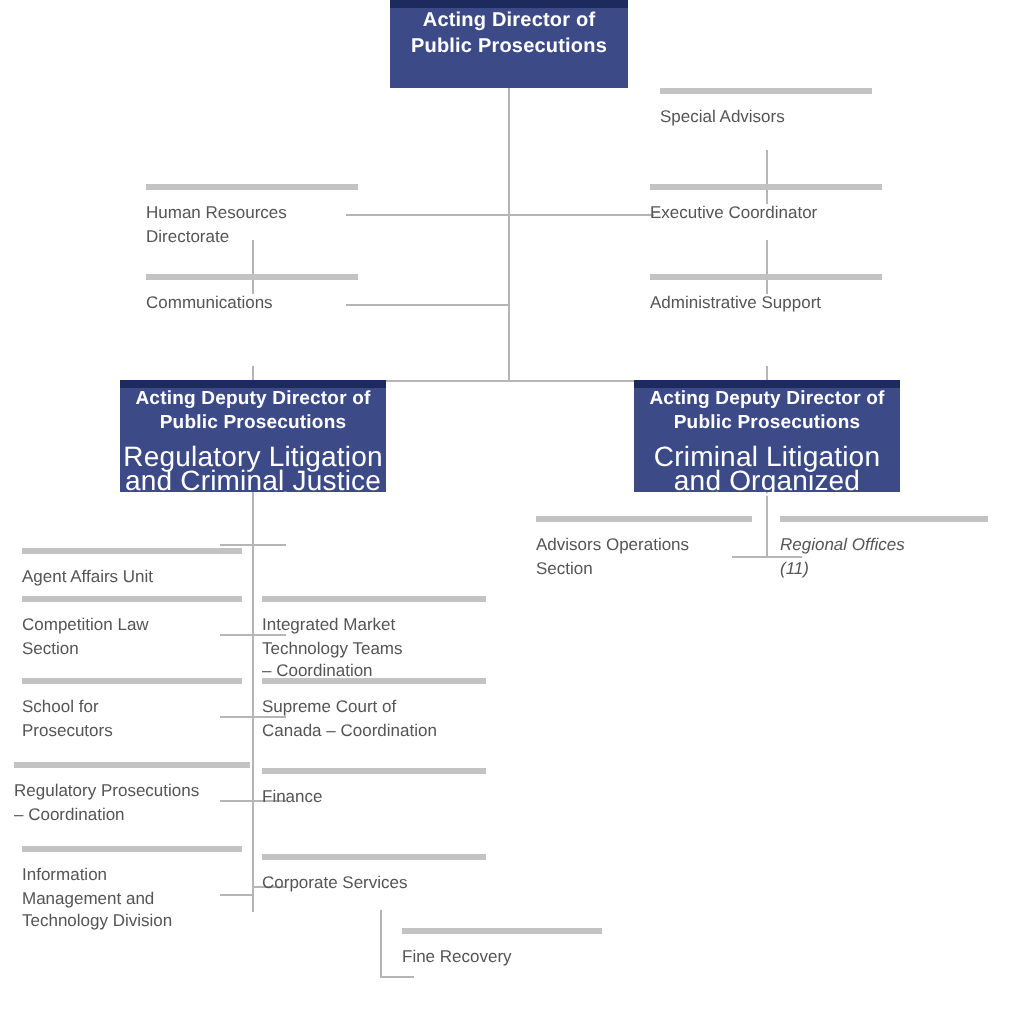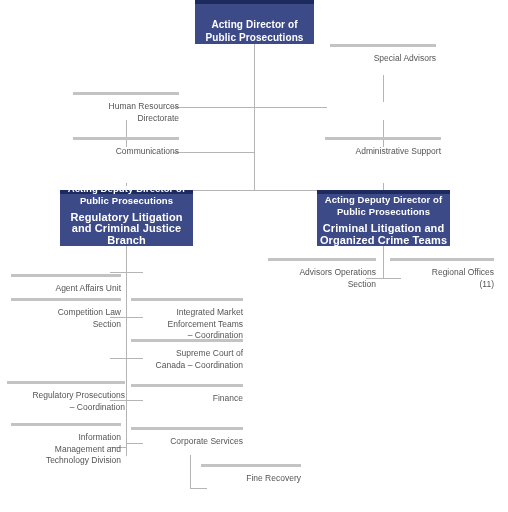--- a/index.html
+++ b/index.html
@@ -25,53 +25,53 @@
   .box {
     position: absolute;
     background: #3c4a87;
     border-top: 4px solid #1d2a5e;
     box-sizing: border-box;
     color: #ffffff;
     text-align: center;
     display: flex;
     flex-direction: column;
     align-items: center;
-    justify-content: flex-end;
+    justify-content: flex-start;
     z-index: 5;
   }
   .box .ttl {
     font-weight: bold;
     font-size: 9.5px;
     line-height: 12px;
     letter-spacing: .1px;
   }
   .box .sub {
-    font-weight: bold;
-    font-size: 11px;
+    font-weight: normal;
+    font-size: 14px;
     line-height: 11.5px;
     margin-top: 5px;
     letter-spacing: .1px;
   }
 
   #box-director {
     left: 195px; top: 0px; width: 119px; height: 44px;
   }
   #box-director .ttl { font-size: 10px; line-height: 13px; }
 
   #box-deputy-regulatory {
     left: 60px; top: 190px; width: 133px; height: 56px;
   }
   #box-deputy-criminal {
     left: 317px; top: 190px; width: 133px; height: 56px;
   }
 
   
   .node {
     position: absolute;
-    text-align: right;
+    text-align: left;
     z-index: 3;
   }
   .node .bar {
     height: 3px;
     background: #c3c3c3;
     width: 100%;
   }
   .node .cap {
     font-size: 8.5px;
     line-height: 11.5px;
@@ -128,20 +128,24 @@
   <div class="node" style="left:73px; top:137px; width:106px;">
     <div class="bar"></div>
     <div class="cap">Communications</div>
   </div>
 
   <div class="node" style="left:330px; top:44px; width:106px;">
     <div class="bar"></div>
     <div class="cap">Special Advisors</div>
   </div>
 
+  <div class="node" style="left:325px; top:92px; width:116px;">
+    <div class="bar"></div>
+    <div class="cap">Executive Coordinator</div>
+  </div>
 
   <div class="node" style="left:325px; top:137px; width:116px;">
     <div class="bar"></div>
     <div class="cap">Administrative Support</div>
   </div>
 
   <div class="box" id="box-deputy-regulatory">
     <div class="ttl">Acting Deputy Director of
 Public Prosecutions</div>
     <div class="sub">Regulatory Litigation and
@@ -173,39 +177,44 @@
     <div class="bar"></div>
     <div class="cap">Agent Affairs Unit</div>
   </div>
 
   <div class="node" style="left:11px; top:298px; width:110px;">
     <div class="bar"></div>
     <div class="cap">Competition Law
 Section</div>
   </div>
 
+  <div class="node" style="left:11px; top:339px; width:110px;">
+    <div class="bar"></div>
+    <div class="cap">School for
+Prosecutors</div>
+  </div>
 
   <div class="node" style="left:7px; top:381px; width:118px;">
     <div class="bar"></div>
     <div class="cap">Regulatory Prosecutions
 – Coordination</div>
   </div>
 
   <div class="node" style="left:11px; top:423px; width:110px;">
     <div class="bar"></div>
     <div class="cap">Information
 Management and
 Technology Division</div>
   </div>
 
 
   <div class="node" style="left:131px; top:298px; width:112px;">
     <div class="bar"></div>
     <div class="cap">Integrated Market
-Enforcement Teams
+Technology Teams
 – Coordination</div>
   </div>
 
   <div class="node" style="left:131px; top:339px; width:112px;">
     <div class="bar"></div>
     <div class="cap">Supreme Court of
 Canada – Coordination</div>
   </div>
 
   <div class="node" style="left:131px; top:384px; width:112px;">
@@ -229,19 +238,19 @@
   <div class="vline" style="left:383px; top:246px; height:32px;"></div>
   <div class="hline" style="left:366px; top:278px; width:18px;"></div>
   <div class="hline" style="left:383px; top:278px; width:18px;"></div>
 
   <div class="node" style="left:268px; top:258px; width:108px;">
     <div class="bar"></div>
     <div class="cap">Advisors Operations
 Section</div>
   </div>
 
-  <div class="node" style="left:390px; top:258px; width:104px;">
+  <div class="node" style="left:390px; top:258px; width:104px;font-style:italic;">
     <div class="bar"></div>
     <div class="cap">Regional Offices
 (11)</div>
   </div>
 
 </div>
 
 </body></html>

